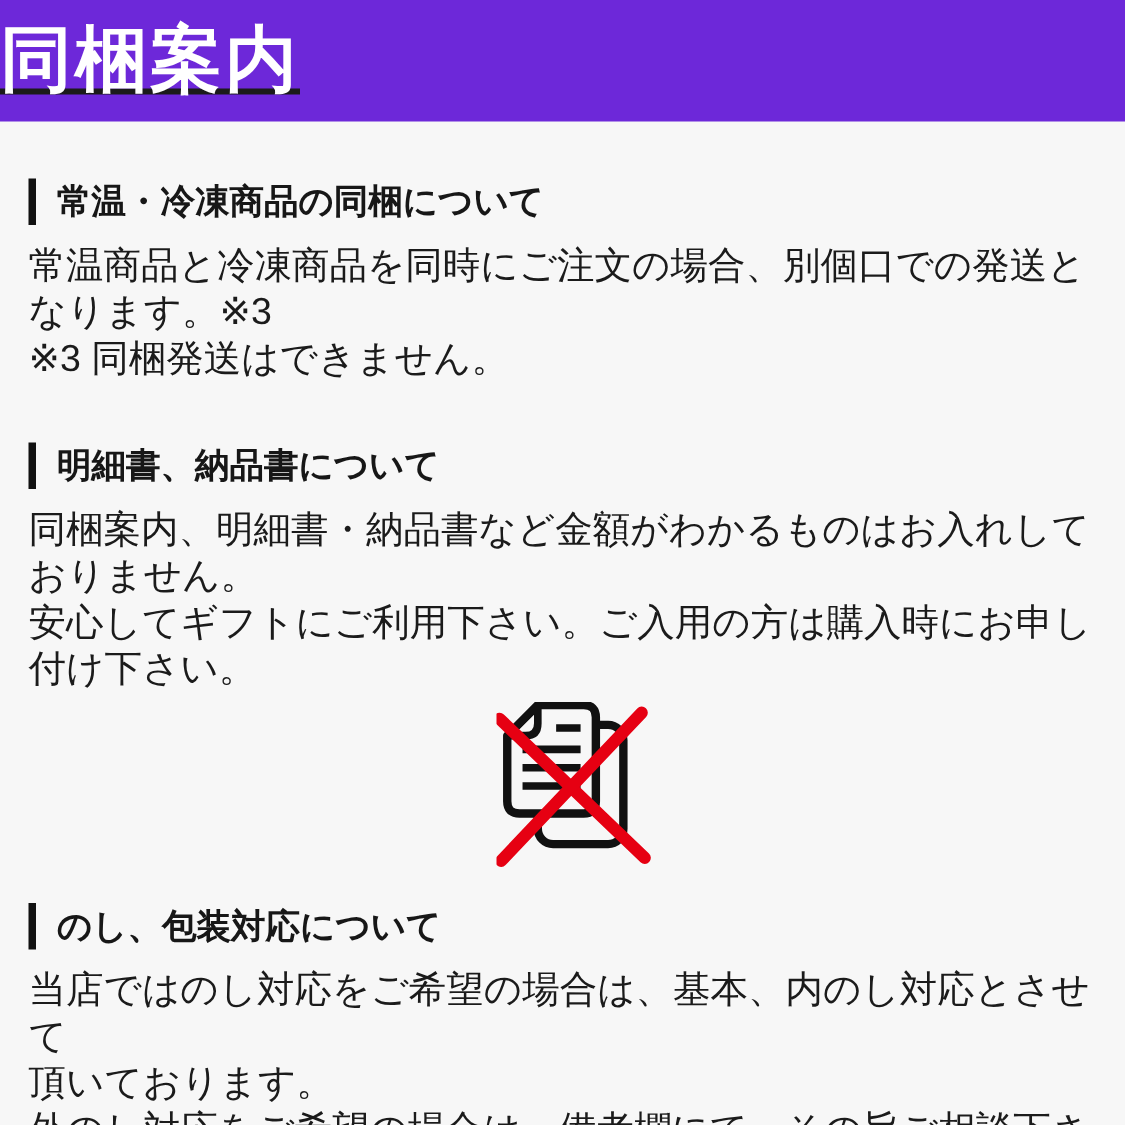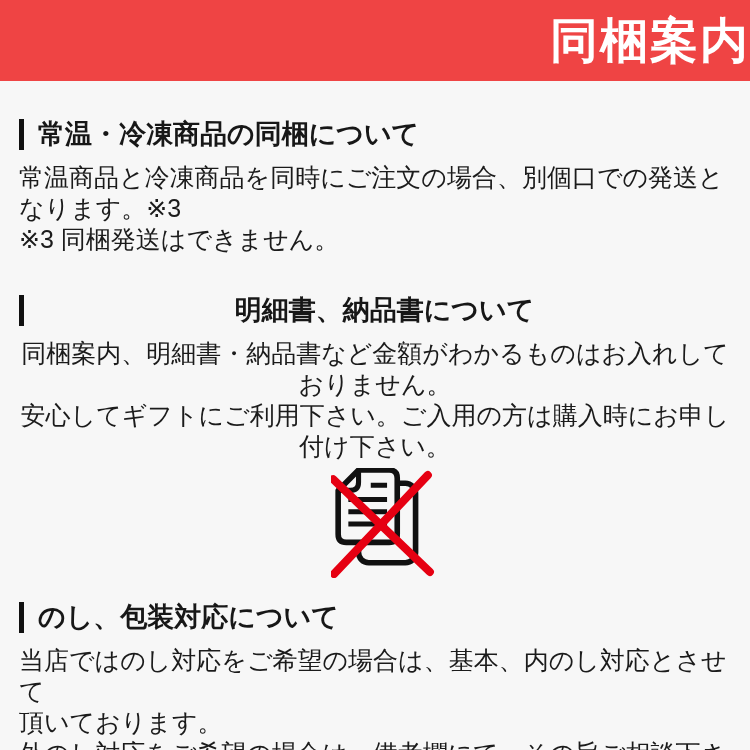--- a/index.html
+++ b/index.html
@@ -7,45 +7,46 @@
     width: 750px;
     height: 750px;
     background: #f7f7f7;
     overflow: hidden;
     font-family: "Liberation Sans", "DejaVu Sans", sans-serif;
     color: #1b1b1b;
   }
   .header {
     width: 750px;
     height: 81px;
-    background: #ef4444;
+    background: #6d28d9;
     display: flex;
     align-items: center;
-    justify-content: flex-end;
+    justify-content: flex-start;
+    text-decoration: underline;
   }
   .header-title {
     margin: 0;
     color: #ffffff;
     font-size: 48px;
     font-weight: bold;
     letter-spacing: 2px;
     line-height: 1;
   }
   .content {
     padding: 0 19px;
   }
   .section { margin: 0; }
   .section-1 { margin-top: 38px; }
-  .section-2 { margin-top: 40px; text-align: center; }
+  .section-2 { margin-top: 40px; }
   .section-3 { margin-top: 24px; }
   .section-heading {
     margin: 0;
     border-left: 5px solid #111111;
     padding-left: 14px;
-    font-size: 27px;
+    font-size: 23px;
     font-weight: bold;
     line-height: 31px;
     color: #171717;
   }
   .section-body {
     margin: 12px 0 0 0;
     font-size: 25px;
     line-height: 31px;
     white-space: pre-line;
     color: #1b1b1b;

